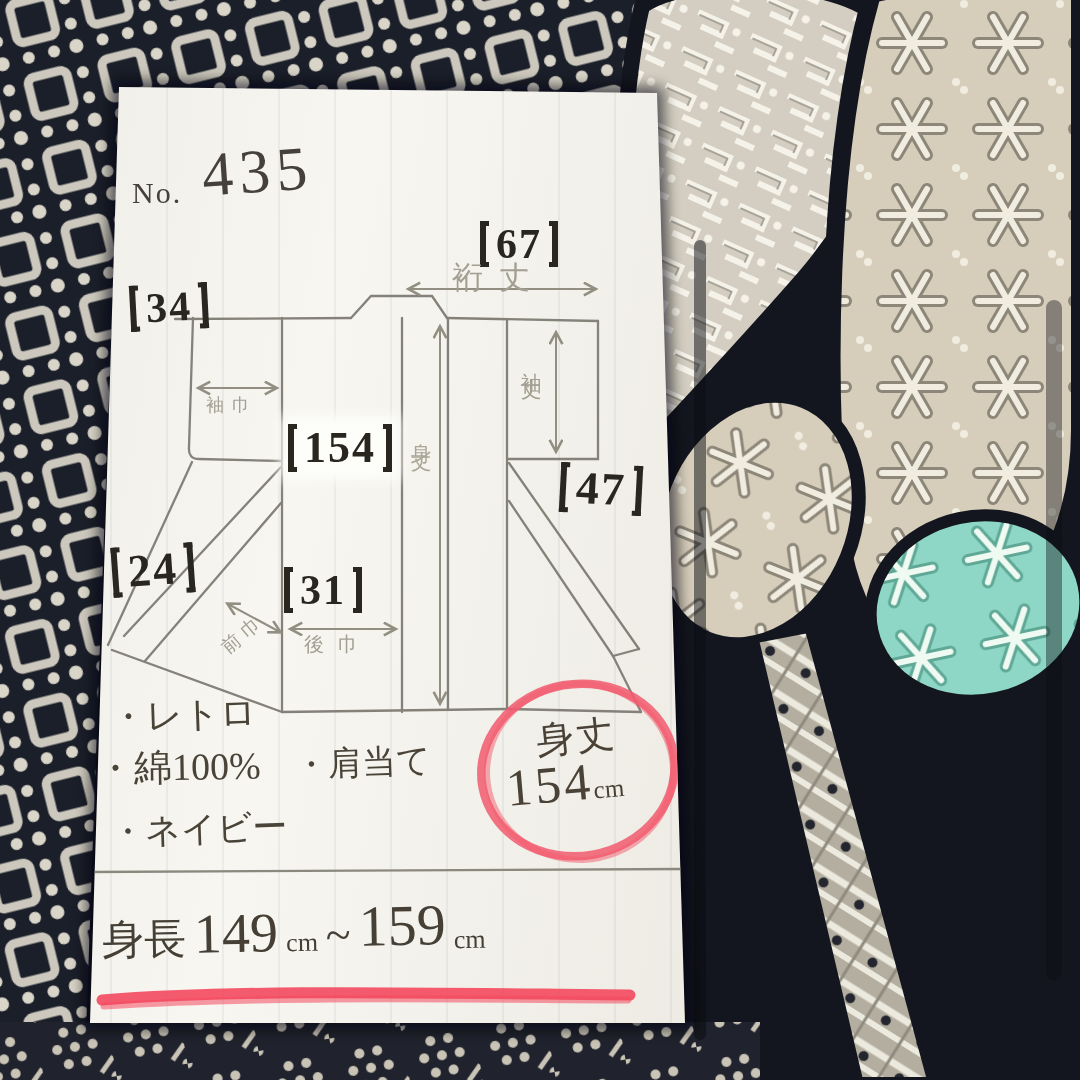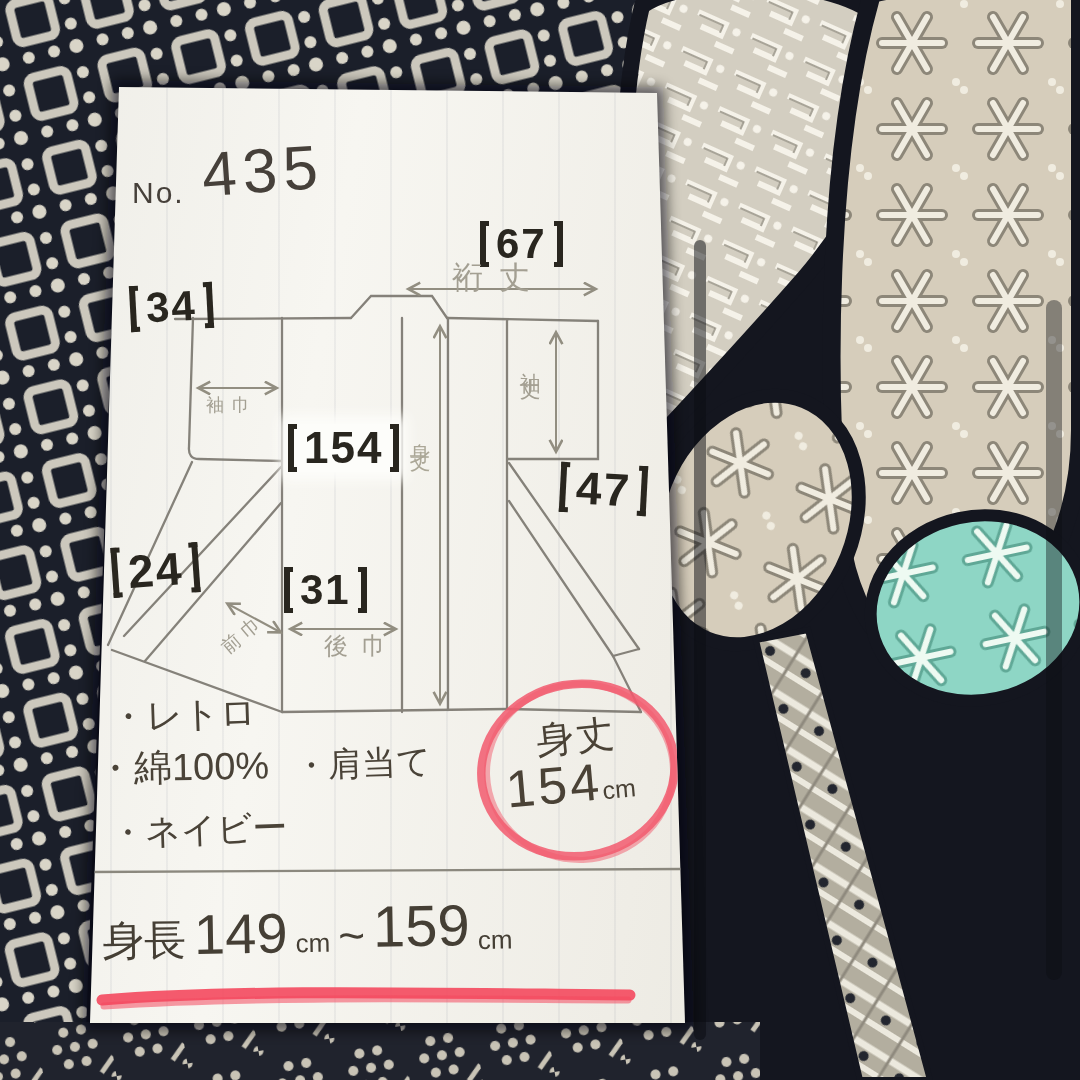--- a/index.html
+++ b/index.html
@@ -1,18 +1,18 @@
 <!DOCTYPE html>
 <html><head>
 <meta charset="utf-8">
 <style>
   html,body{margin:0;padding:0;background:#0c0e14;}
   *{box-sizing:border-box;}
   .scene{position:relative;width:1080px;height:1080px;overflow:hidden;
-         font-family:Liberation Sans, sans-serif;}
+         font-family:Liberation Serif, serif;}
   .fabric{position:absolute;inset:0;z-index:0;}
   
   .paper{position:absolute;inset:0;z-index:1;
          clip-path:polygon(119px 87px,657px 93px,685px 1023px,90px 1023px);
          background:linear-gradient(100deg,#edece6 0%,#f7f6f1 30%,#efede6 62%,#e3e1d7 100%);}
   .paper .ruling{position:absolute;inset:0;
          background:repeating-linear-gradient(90deg,transparent 0 54px,rgba(100,108,130,.08) 54px 56px);}
   .sketch{position:absolute;inset:0;pointer-events:none;}
   .abs{position:absolute;line-height:1;}
   .ink{color:#46403a;}
@@ -215,21 +215,21 @@
       <span class="bk bl"></span>
       <span class="num">31</span>
       <span class="bk br"></span>
     </div>
 
     <div class="abs faint" style="left:452px;top:262px;font-size:31px;letter-spacing:16px;">裄丈</div>
     <div class="abs faint" style="left:206px;top:396px;font-size:18px;letter-spacing:8px;">袖巾</div>
     <div class="abs faint vlabel" style="left:520px;top:356px;font-size:21px;letter-spacing:6px;">袖丈</div>
     <div class="abs vlabel" style="left:410px;top:426px;font-size:21px;color:#aba797;letter-spacing:8px;">身丈</div>
     <div class="abs faint" style="left:218px;top:624px;font-size:19px;letter-spacing:6px;transform:rotate(-40deg);">前巾</div>
-    <div class="abs faint" style="left:324px;top:634px;font-size:24px;letter-spacing:14px;text-align:right;">後巾</div>
+    <div class="abs faint" style="left:304px;top:634px;font-size:20px;letter-spacing:14px;text-align:right;">後巾</div>
 
     <div class="bullet" style="left:110px;top:697px;font-size:36px;transform:rotate(-2deg);">
       <span>・</span>
       <span>レトロ</span>
     </div>
     <div class="bullet" style="left:96px;top:748px;font-size:38px;transform:rotate(-1deg);">
       <span>・</span>
       <span>綿100%</span>
     </div>
     <div class="bullet" style="left:294px;top:746px;font-size:34px;transform:rotate(-2deg);">

